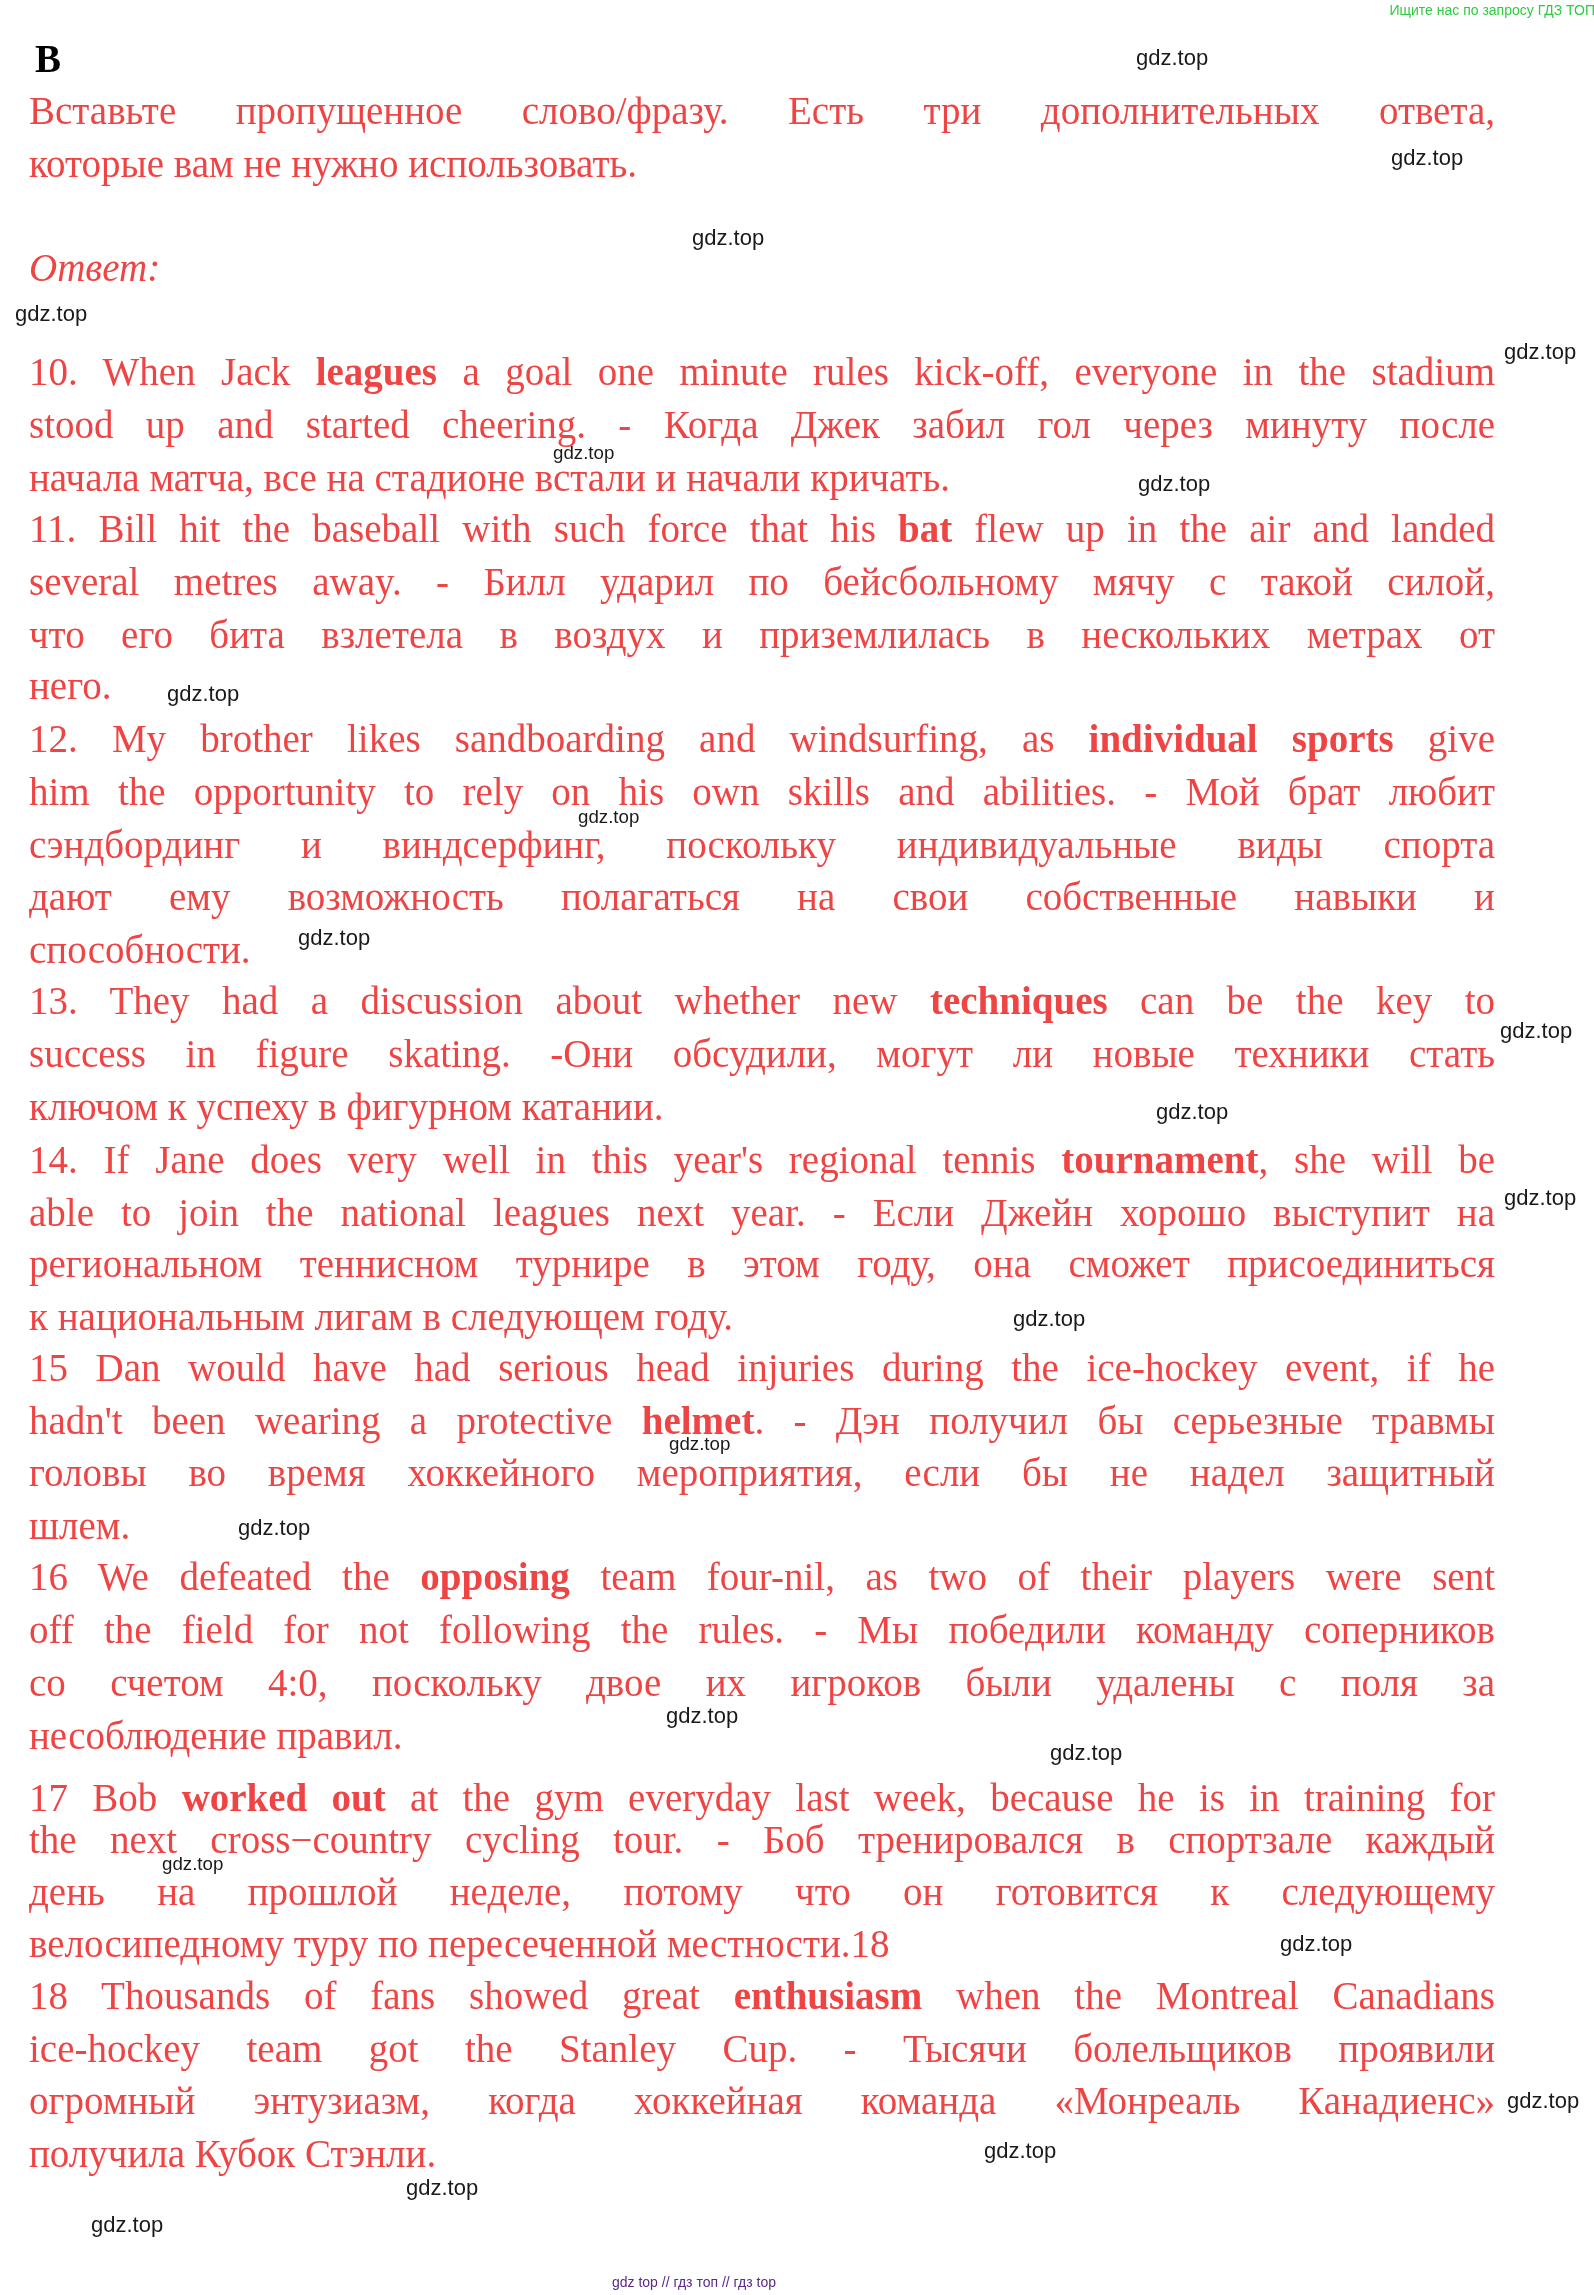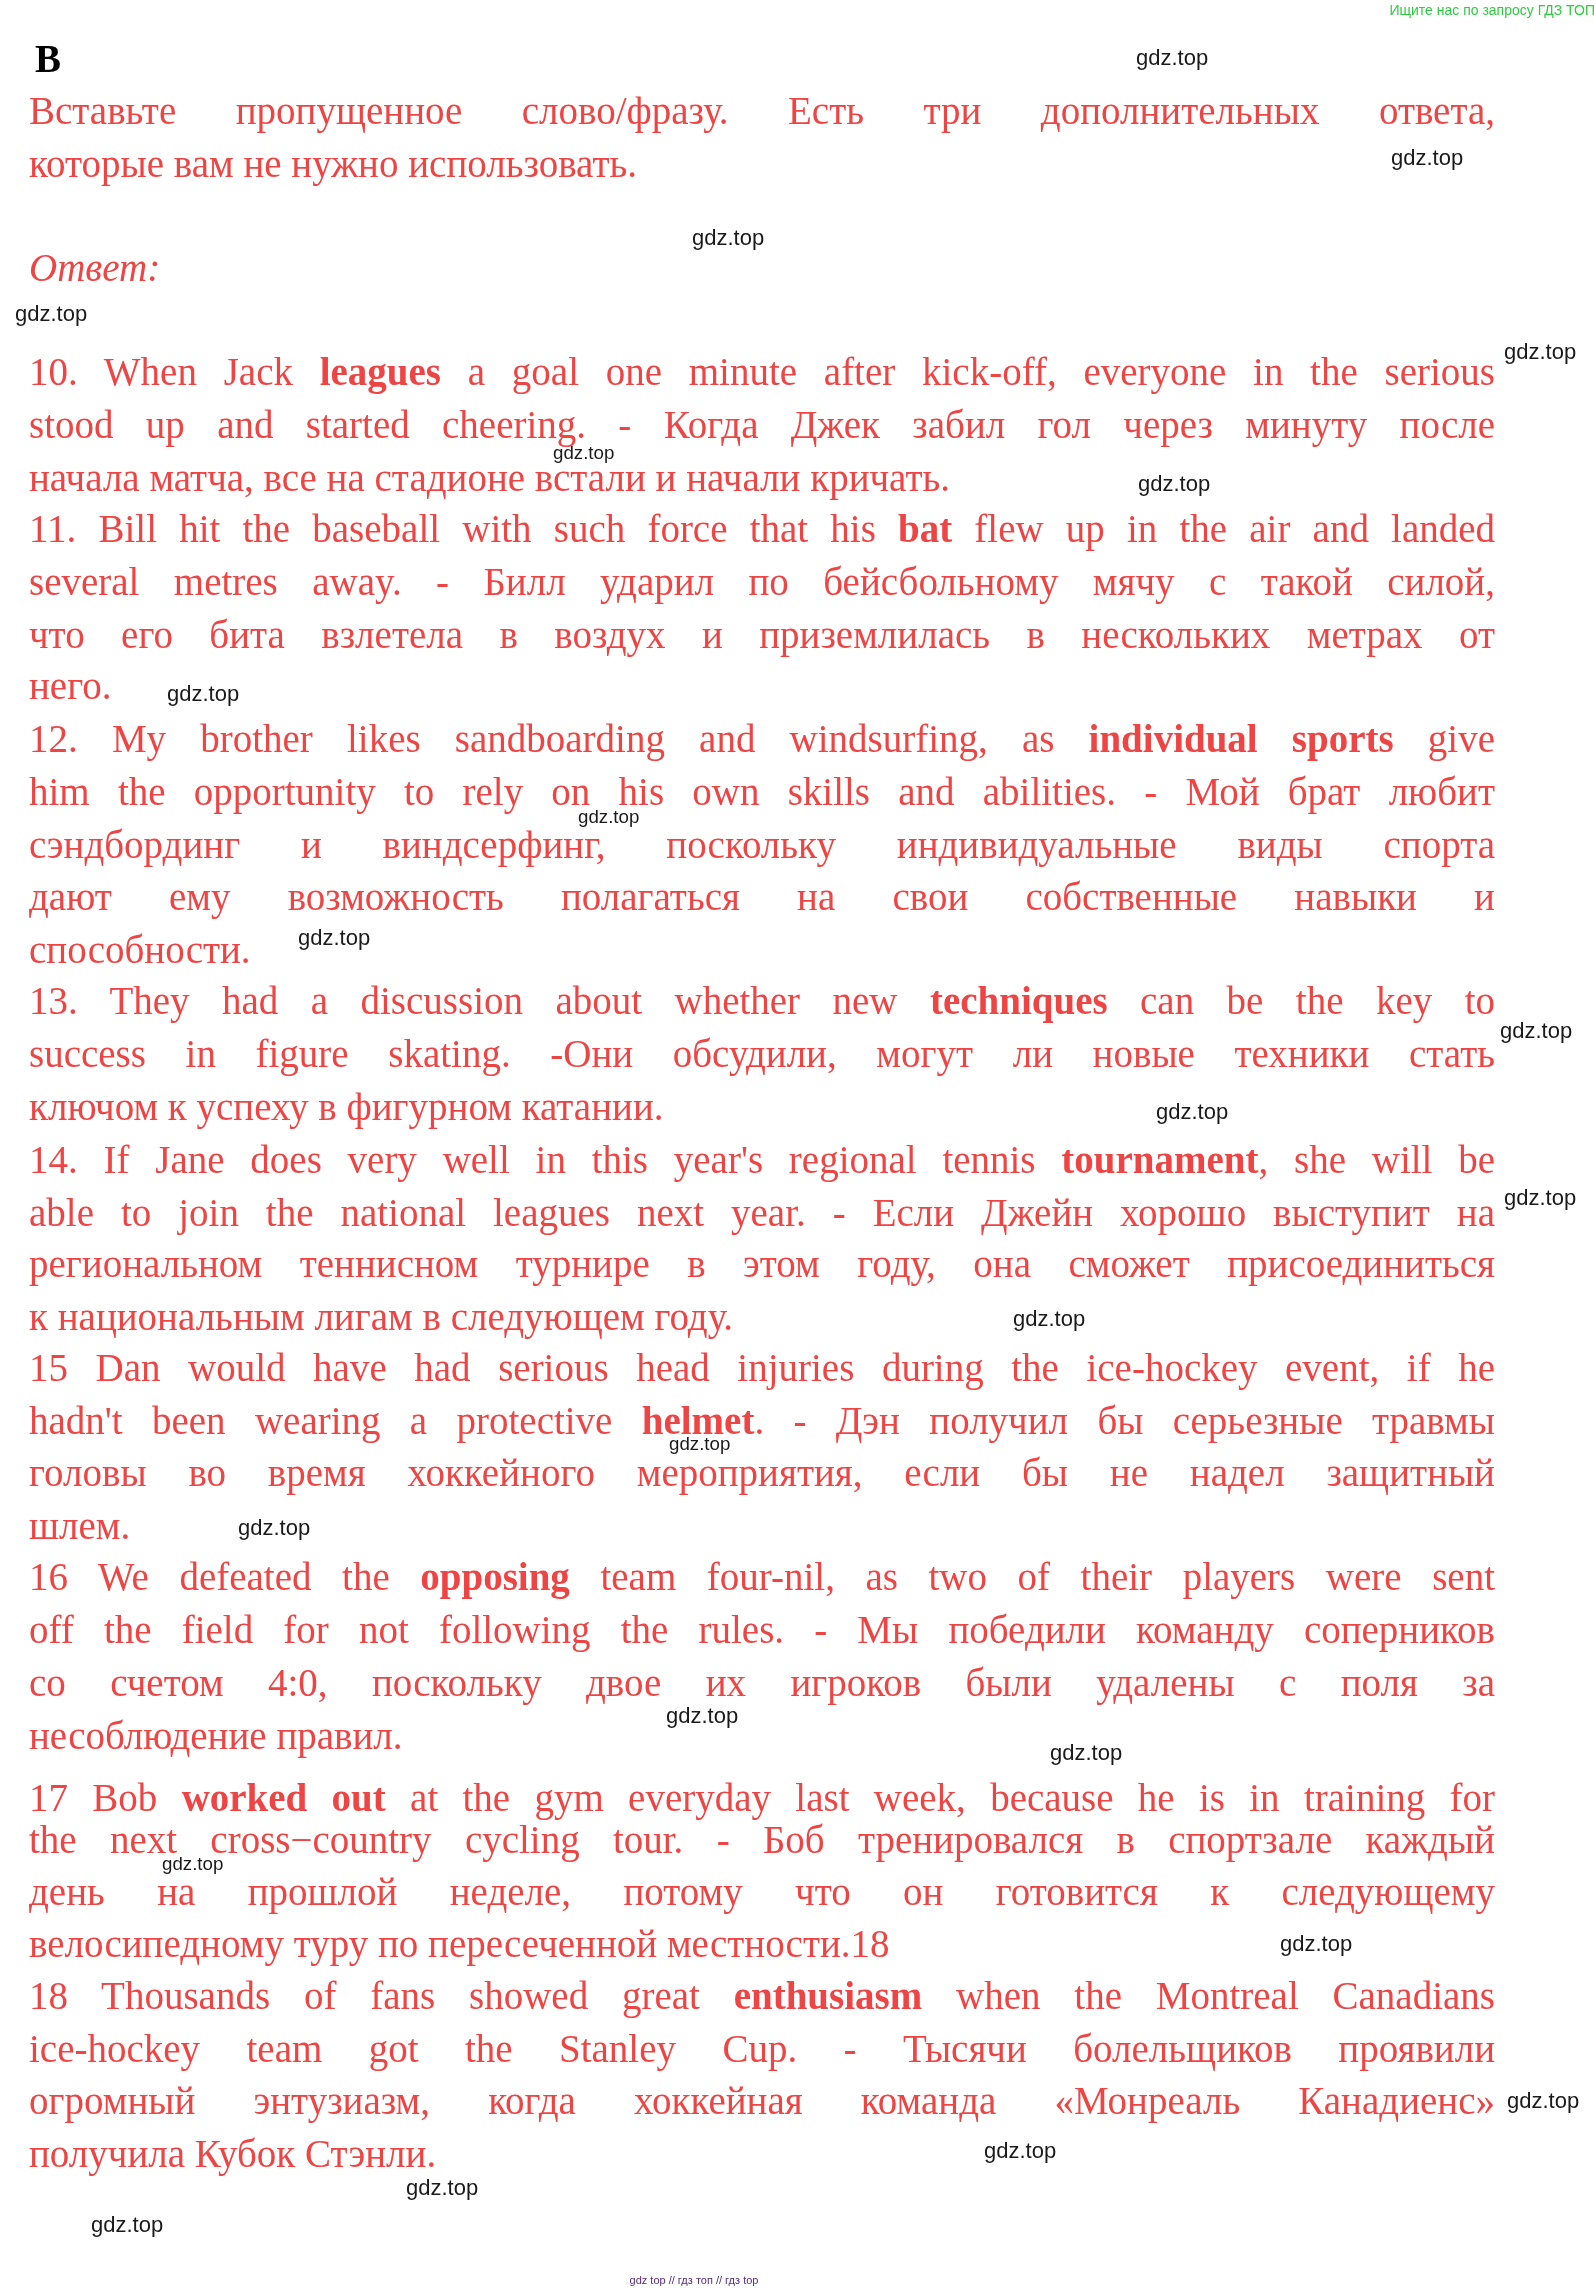--- a/index.html
+++ b/index.html
@@ -10,36 +10,36 @@
     font-size:39px; font-weight:bold; color:#000; line-height:1; }
   .line { position:absolute; left:29px; width:1466px; font-family:"Liberation Serif", serif;
     font-size:39px; color:#ef4444; line-height:47px; height:47px; white-space:nowrap;
     text-align:justify; text-align-last:justify; }
   .line.last { text-align:left; text-align-last:left; }
   .line b { font-weight:bold; }
   .wm { position:absolute; font-family:"Liberation Sans", sans-serif; font-size:22px;
     color:#1a1a1a; line-height:1; white-space:nowrap; }
   .wm.small { font-size:18.7px; }
   .footer { position:absolute; top:2274px; left:0; width:1388px; text-align:center;
-    font-family:"Liberation Sans", sans-serif; font-size:11px; color:#5b2a86; }
+    font-family:"Liberation Sans", sans-serif; font-size:14px; color:#5b2a86; }
 </style>
 </head>
 <body>
 
 <div class="banner">Ищите нас по запросу ГДЗ ТОП</div>
 
 <div class="heading" style="top:39px;">B</div>
 
 <div class="line" style="top:87px;">Вставьте пропущенное слово/фразу. Есть три дополнительных ответа,</div>
 <div class="line last" style="top:140px;">которые вам не нужно использовать.</div>
 
 <div class="line last" style="top:244px;font-style:italic;">Ответ:</div>
 
 <div id="answers">
-    <div class="line" style="top: 348px;"><span>10. When Jack </span><b>leagues</b><span> a goal one minute after kick-off, everyone in the serious</span></div>
+    <div class="line" style="top: 348px;"><span>10. When Jack </span><b>leagues</b><span> a goal one minute rules kick-off, everyone in the stadium</span></div>
     <div class="line" style="top: 401px;"><span>stood up and started cheering. - Когда Джек забил гол через минуту после</span></div>
     <div class="line last" style="top: 454px;"><span>начала матча, все на стадионе встали и начали кричать.</span></div>
     <div class="line" style="top: 505px;"><span>11. Bill hit the baseball with such force that his </span><b>bat</b><span> flew up in the air and landed</span></div>
     <div class="line" style="top: 558px;"><span>several metres away. - Билл ударил по бейсбольному мячу с такой силой,</span></div>
     <div class="line" style="top: 611px;"><span>что его бита взлетела в воздух и приземлилась в нескольких метрах от</span></div>
     <div class="line last" style="top: 662px;"><span>него.</span></div>
     <div class="line" style="top: 715px;"><span>12. My brother likes sandboarding and windsurfing, as </span><b>individual sports</b><span> give</span></div>
     <div class="line" style="top: 768px;"><span>him the opportunity to rely on his own skills and abilities. - Мой брат любит</span></div>
     <div class="line" style="top: 821px;"><span>сэндбординг и виндсерфинг, поскольку индивидуальные виды спорта</span></div>
     <div class="line" style="top: 873px;"><span>дают ему возможность полагаться на свои собственные навыки и</span></div>

